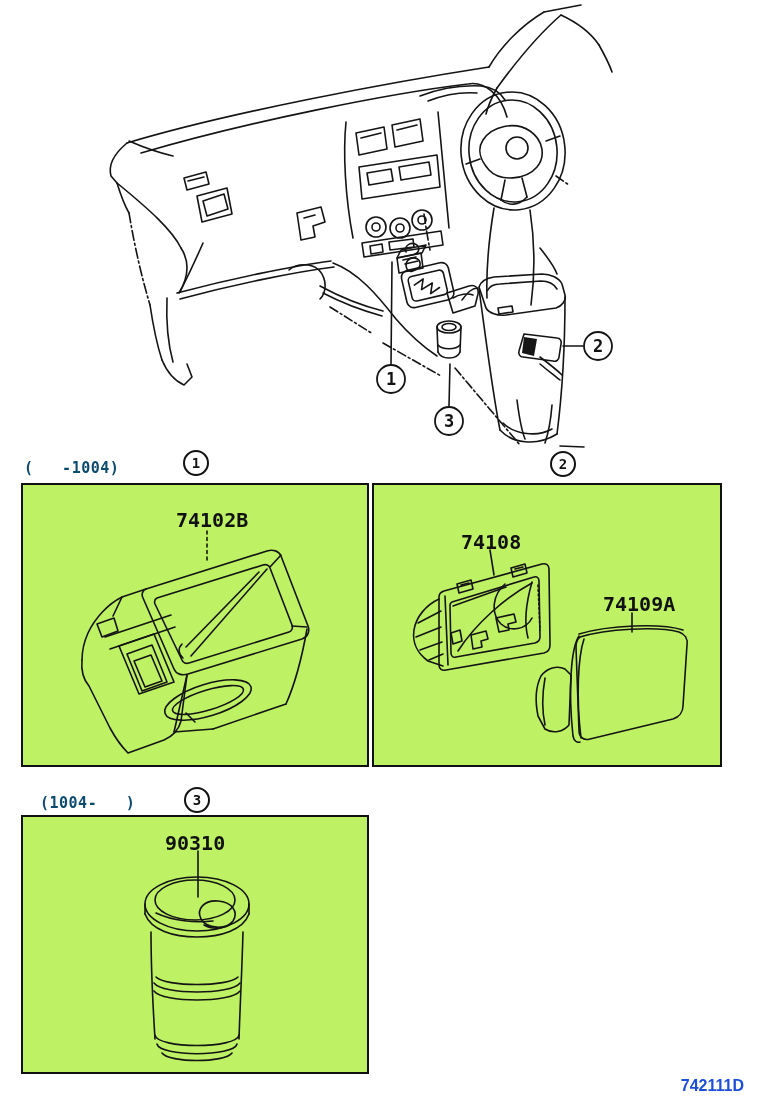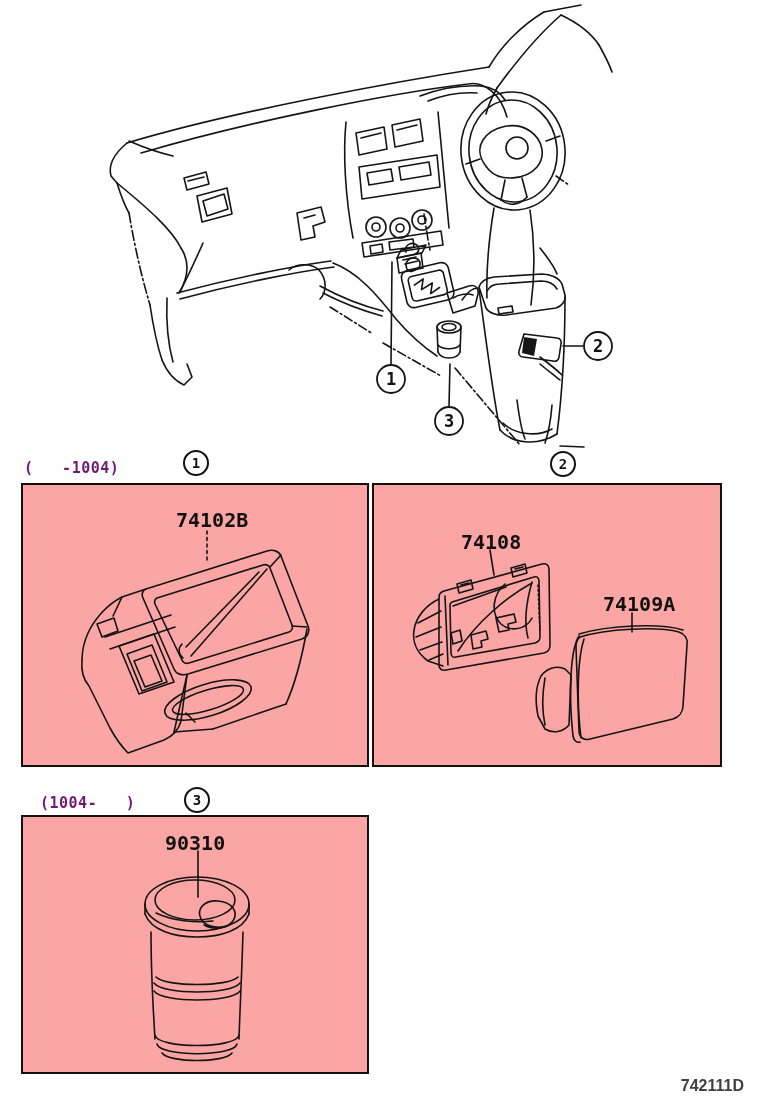--- a/index.html
+++ b/index.html
@@ -1,27 +1,27 @@
 <!DOCTYPE html>
 <html><head>
 <meta charset="utf-8">
 <style>
   html,body{margin:0;padding:0;background:#fff;}
   .page{position:relative;width:760px;height:1112px;background:#fff;overflow:hidden;
         font-family:"DejaVu Sans Mono",monospace;color:#111;}
   .abs{position:absolute;}
   .range-label{position:absolute;font:700 15px "DejaVu Sans Mono",monospace;
-               white-space:pre;letter-spacing:.5px;color:#701a75;}
+               white-space:pre;letter-spacing:.5px;color:#0c4a6e;}
   .callout{position:absolute;width:22px;height:22px;border:2px solid #111;border-radius:50%;
            background:#fff;display:flex;align-items:center;justify-content:center;
            font:700 14px "DejaVu Sans Mono",monospace;color:#111;}
-  .part-box{position:absolute;border:2px solid #111;background:#fca5a5;}
+  .part-box{position:absolute;border:2px solid #111;background:#bef264;}
   .part-label{position:absolute;font:700 20px "DejaVu Sans Mono",monospace;
               white-space:pre;color:#111;letter-spacing:0;}
-  .diagram-code{position:absolute;font:700 16px "Liberation Sans",sans-serif;color:#404040;
+  .diagram-code{position:absolute;font:700 16px "Liberation Sans",sans-serif;color:#1d4ed8;
                 text-align:right;}
   svg{display:block;}
 </style>
 </head>
 <body>
 
 <div class="page">
 
   <svg class="abs" style="left:0;top:0" width="760" height="460" viewBox="0 0 760 460">
     <g stroke="#141414" stroke-width="1.6" fill="none" stroke-linecap="round" stroke-linejoin="round">

